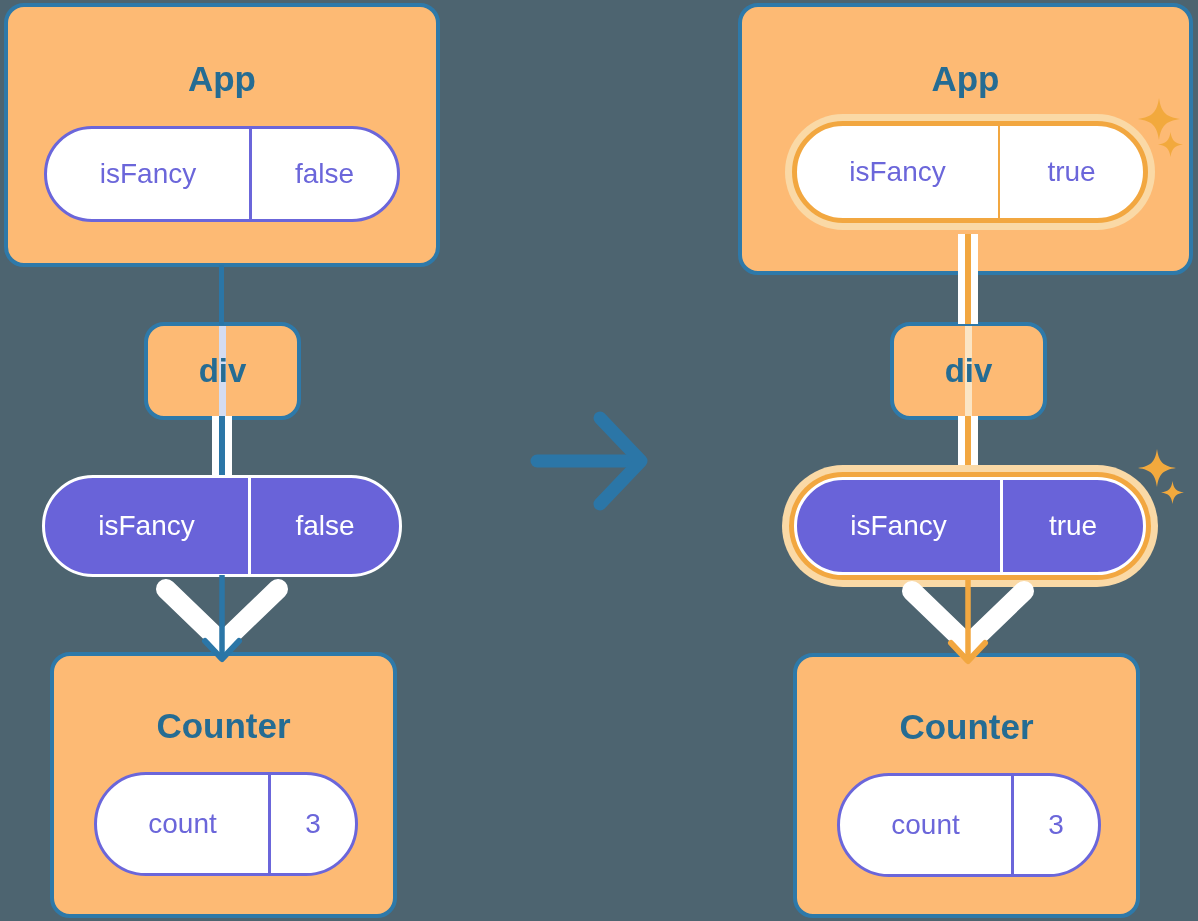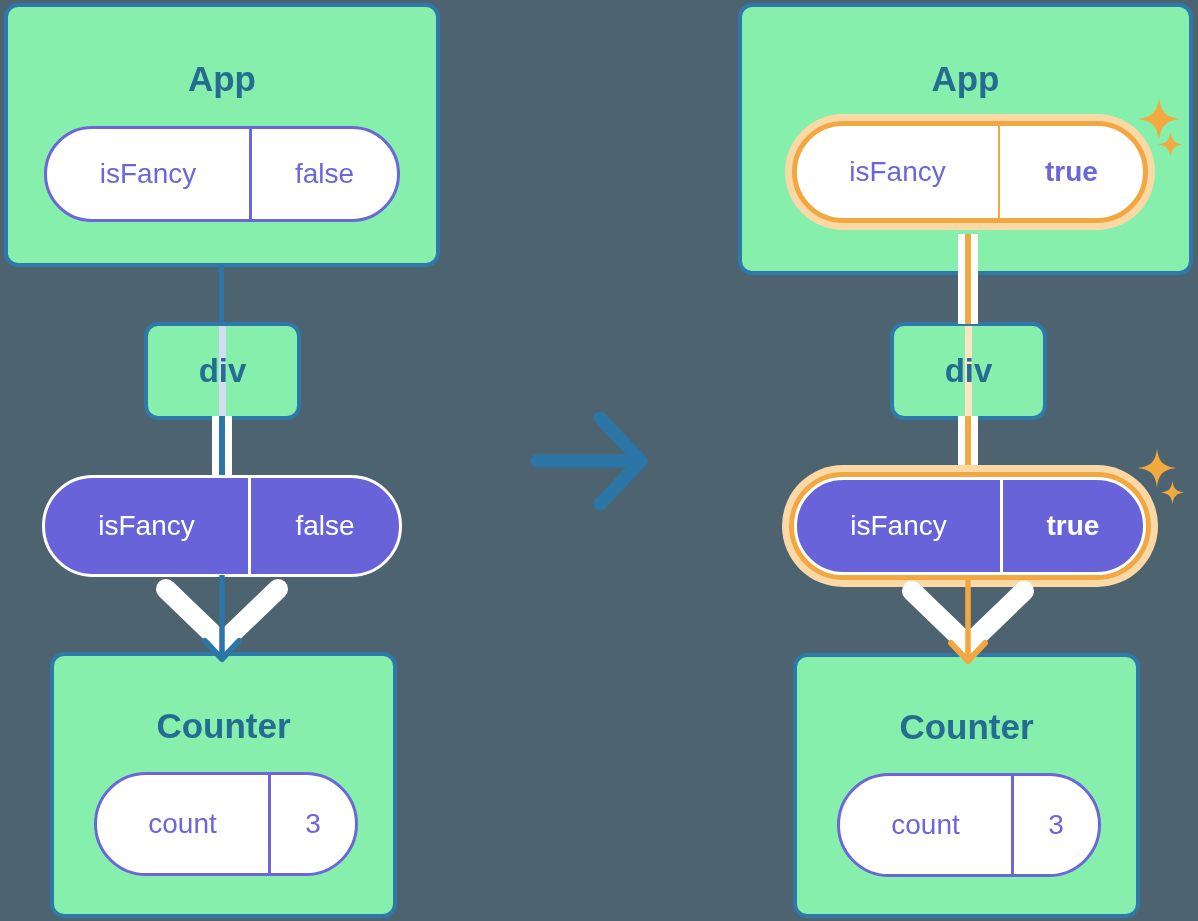--- a/index.html
+++ b/index.html
@@ -4,21 +4,21 @@
 <style>
   html,body{margin:0;padding:0;}
   body{
     width:1198px;height:921px;position:relative;overflow:hidden;
     background:#4d6470;
     font-family:"Liberation Sans", sans-serif;
   }
   .abs{position:absolute;box-sizing:border-box;}
   .card{
     position:absolute;box-sizing:border-box;
-    background:#86efac;border:4px solid #2e79a9;border-radius:14px;
+    background:#fdba74;border:4px solid #2e79a9;border-radius:20px;
     z-index:1;
   }
   .node-title{
     position:absolute;left:0;right:0;text-align:center;
     font-size:35px;font-weight:600;color:#256c93;z-index:2;
   }
   .pill{
     position:absolute;box-sizing:border-box;display:flex;
     font-size:28px;z-index:3;
   }
@@ -36,21 +36,21 @@
   .fancy-top{
     background:#ffffff;border:5px solid #f2a740;border-radius:56px;
     box-shadow:0 0 0 7px #fad9a6;color:#6b66da;
   }
   .fancy-top .cell-name{border-right:2px solid #f2a740;}
   .fancy-filled{
     background:#6963d9;border:3px solid #ffffff;border-radius:52px;color:#ffffff;
     box-shadow:0 0 0 5px #f2a740, 0 0 0 12px #fad9a6;
   }
   .fancy-filled .cell-name{border-right:3px solid #ffffff;}
-  .bold-val{font-weight:700;}
+  .bold-val{font-weight:400;}
   .conn-single{
     position:absolute;background:#2b76a7;z-index:2;
   }
   .conn-triple{
     position:absolute;display:flex;z-index:2;
   }
   .conn-triple .edge{width:7px;background:#ffffff;}
   .conn-triple .mid{width:6px;}
   .mid-blue{background:#2b76a7;}
   .mid-orange{background:#f2a740;}

